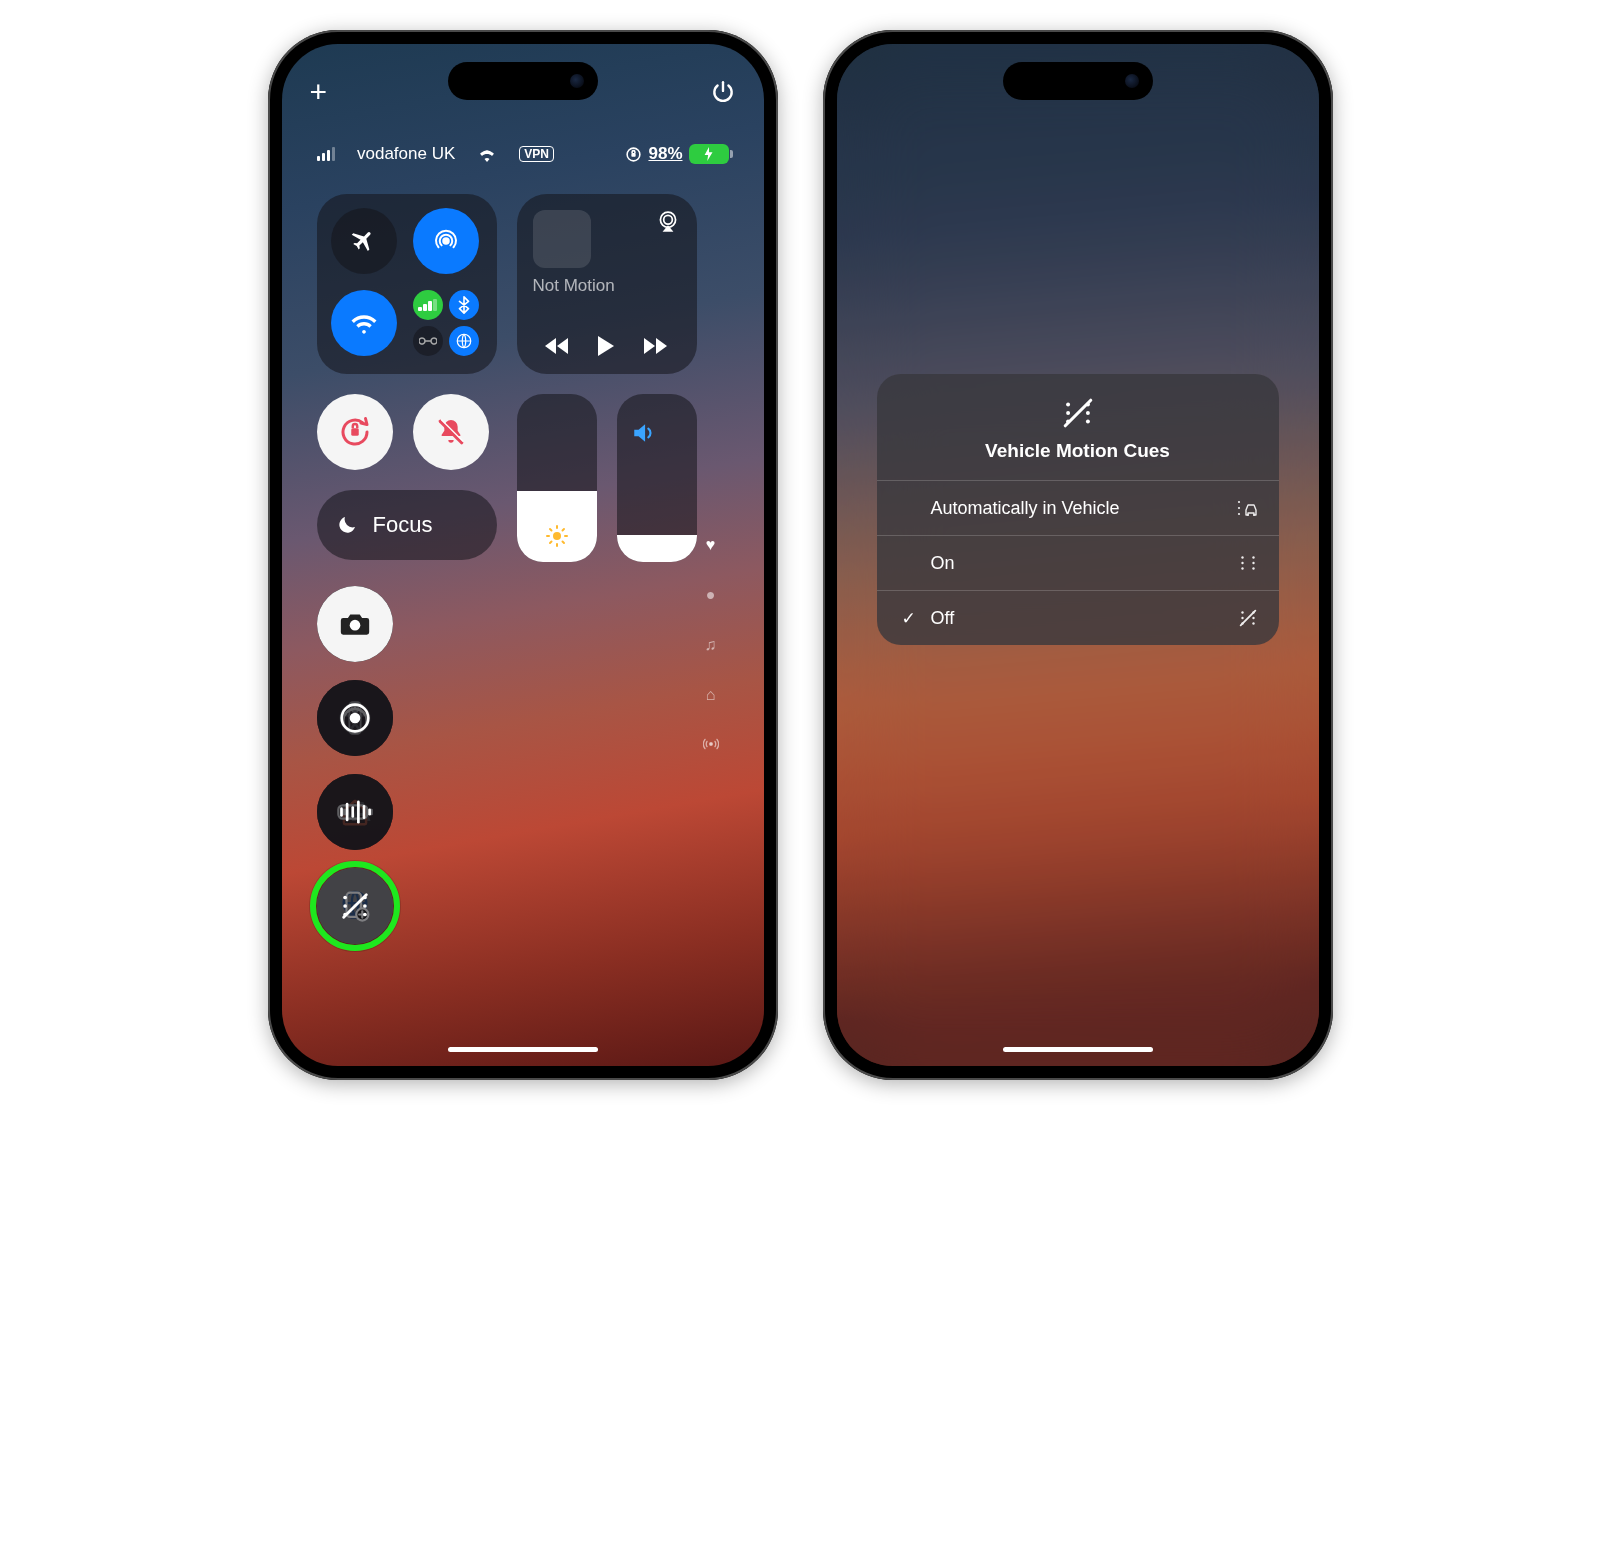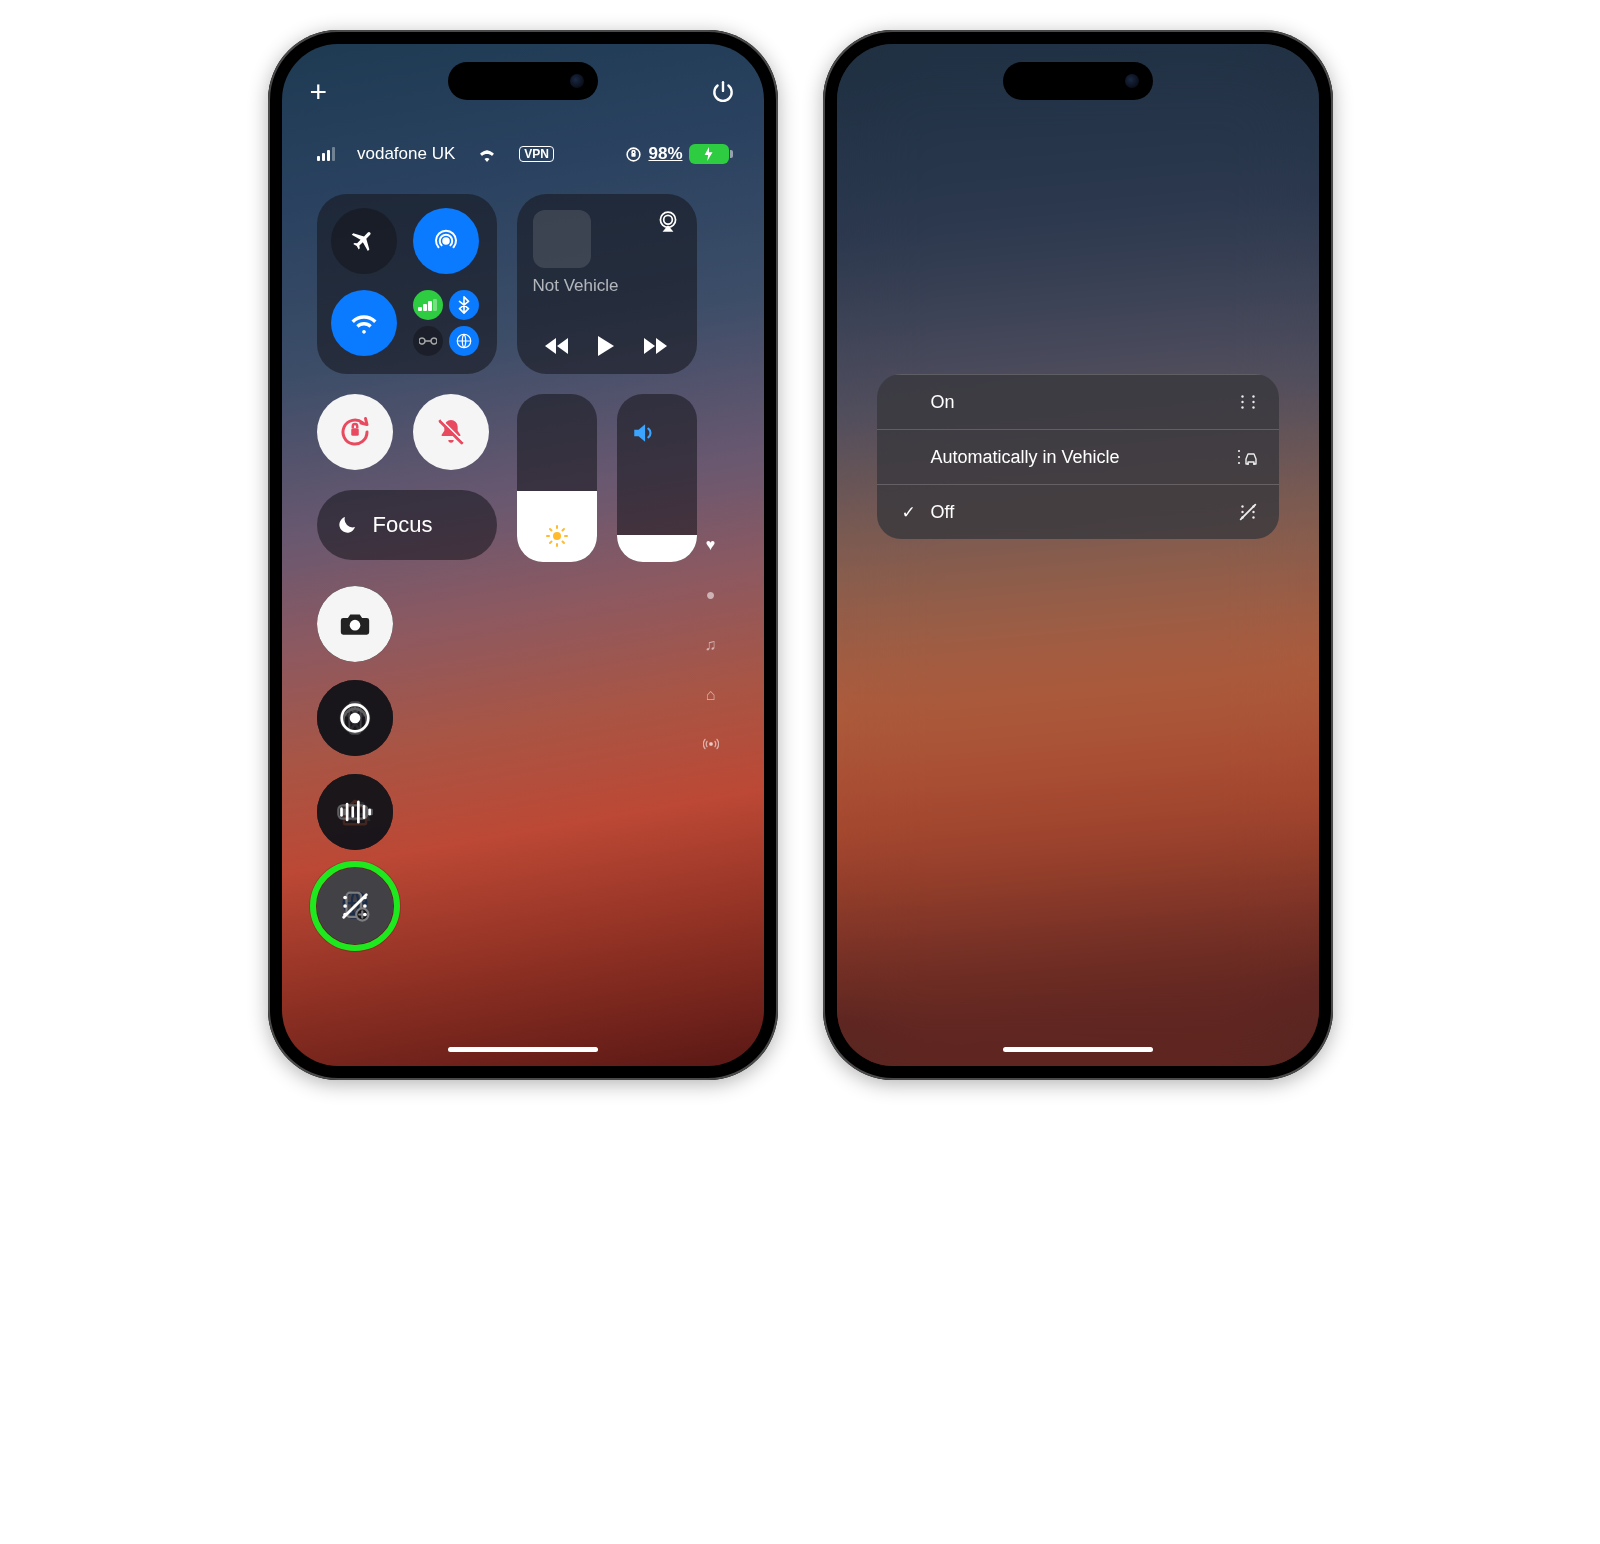--- a/index.html
+++ b/index.html
@@ -281,21 +281,21 @@
         <div class="media-top">
           <div class="artwork"></div>
           <div>
             <svg class="airplay-ic" viewBox="0 0 24 22" fill="none" stroke="#fff" stroke-width="1.6" stroke-linecap="round">
                 <circle cx="12" cy="9" r="7"></circle>
                 <circle cx="12" cy="9" r="4"></circle>
                 <path d="M7 20l5-6 5 6z" fill="#fff" stroke="none"></path>
               </svg>
           </div>
         </div>
-        <div class="media-label">Not Vehicle</div>
+        <div class="media-label">Not Motion</div>
         <div class="media-ctrl">
           <span>
             <svg width="28" height="20" viewBox="0 0 28 20" fill="#fff">
                 <path d="M13 10L24 2v16zM1 10L12 2v16z"></path>
               </svg>
           </span>
           <span>
             <svg width="22" height="24" viewBox="0 0 20 24" fill="#fff">
                 <path d="M2 2l16 10L2 22z"></path>
               </svg>
@@ -520,47 +520,61 @@
 
     <div class="home-bar"></div>
   </div>
 </div>
 
 <div class="phone">
   <div class="screen blurred" style="background: linear-gradient(175deg,#203548 0%, #2e3d55 18%, #5a5868 35%, #9b6a55 50%, #c86840 62%, #be4e30 75%, #6b2820 92%);">
     <div class="island"></div>
 
     <div class="popup">
+      <div class="popup-head">
+        <div>
+          <svg width="34" height="34" viewBox="0 0 24 24" fill="#fff">
+              <circle cx="5" cy="6" r="1.4"></circle>
+              <circle cx="5" cy="12" r="1.4"></circle>
+              <circle cx="5" cy="18" r="1.4"></circle>
+              <circle cx="19" cy="6" r="1.4"></circle>
+              <circle cx="19" cy="12" r="1.4"></circle>
+              <circle cx="19" cy="18" r="1.4"></circle>
+              <line x1="3" y1="21" x2="21" y2="3" stroke="#fff" stroke-width="2.2" stroke-linecap="round"></line>
+            </svg>
+        </div>
+        <div>Vehicle Motion Cues</div>
+      </div>
+
+      <div class="popup-row">
+        <span class="check"></span>
+        <span class="label">Automatically in Vehicle</span>
+        <span class="rowicon">
+          <svg width="24" height="22" viewBox="0 0 24 22" fill="#fff">
+              <circle cx="4" cy="5" r="1.1"></circle>
+              <circle cx="4" cy="11" r="1.1"></circle>
+              <circle cx="4" cy="17" r="1.1"></circle>
+              <path d="M11 13l2-5h6l2 5v5h-2v-2h-6v2h-2z" stroke="#fff" stroke-width="1.4" fill="none" stroke-linejoin="round"></path>
+              <circle cx="13" cy="18" r="1"></circle>
+              <circle cx="19" cy="18" r="1"></circle>
+            </svg>
+        </span>
+      </div>
 
       <div class="popup-row">
         <span class="check"></span>
         <span class="label">On</span>
         <span class="rowicon">
           <svg width="22" height="22" viewBox="0 0 24 24" fill="#fff">
               <circle cx="6" cy="6" r="1.3"></circle>
               <circle cx="6" cy="12" r="1.3"></circle>
               <circle cx="6" cy="18" r="1.3"></circle>
               <circle cx="18" cy="6" r="1.3"></circle>
               <circle cx="18" cy="12" r="1.3"></circle>
               <circle cx="18" cy="18" r="1.3"></circle>
-            </svg>
-        </span>
-      </div>
-
-      <div class="popup-row">
-        <span class="check"></span>
-        <span class="label">Automatically in Vehicle</span>
-        <span class="rowicon">
-          <svg width="24" height="22" viewBox="0 0 24 22" fill="#fff">
-              <circle cx="4" cy="5" r="1.1"></circle>
-              <circle cx="4" cy="11" r="1.1"></circle>
-              <circle cx="4" cy="17" r="1.1"></circle>
-              <path d="M11 13l2-5h6l2 5v5h-2v-2h-6v2h-2z" stroke="#fff" stroke-width="1.4" fill="none" stroke-linejoin="round"></path>
-              <circle cx="13" cy="18" r="1"></circle>
-              <circle cx="19" cy="18" r="1"></circle>
             </svg>
         </span>
       </div>
 
       <div class="popup-row">
         <span class="check">✓</span>
         <span class="label">Off</span>
         <span class="rowicon">
           <svg width="22" height="22" viewBox="0 0 24 24" fill="#fff">
               <circle cx="6" cy="6" r="1.3"></circle>

